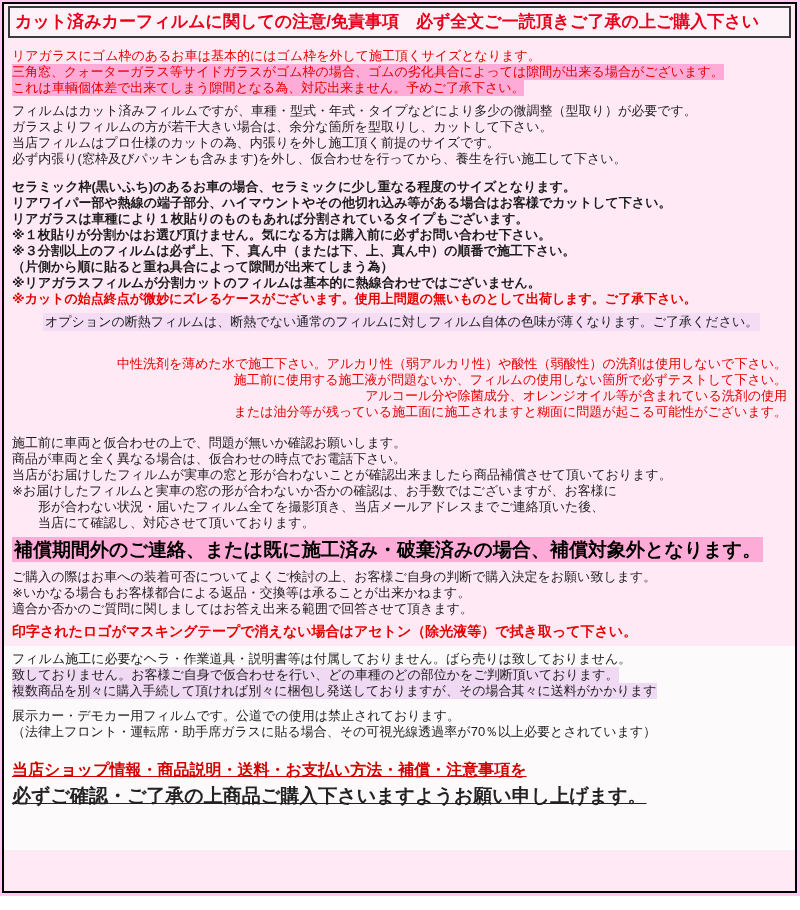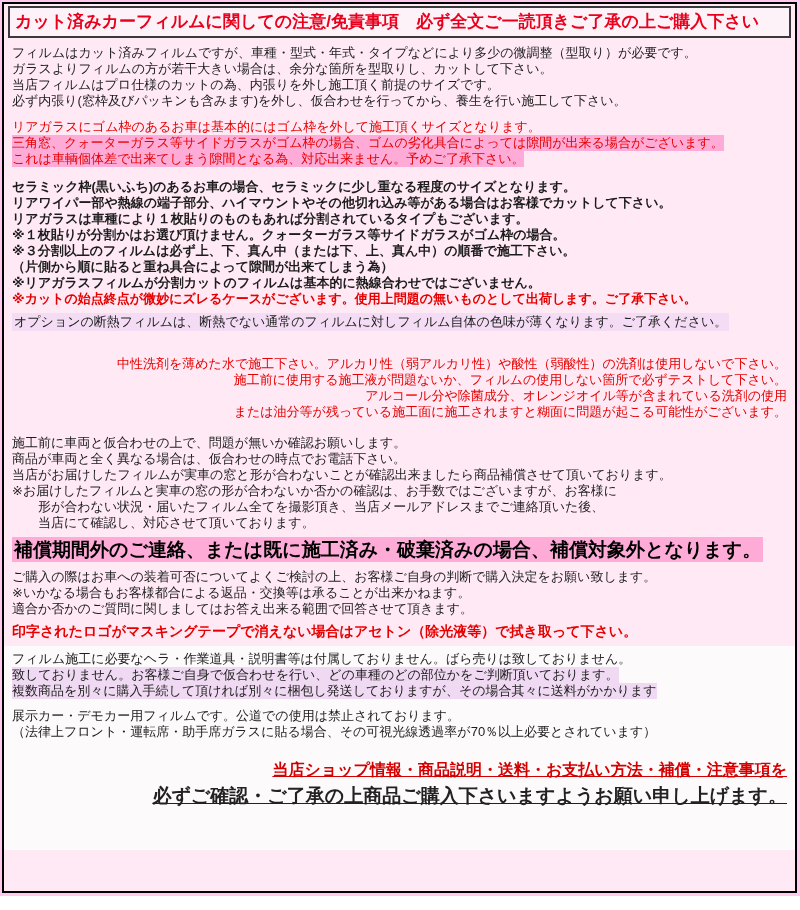--- a/index.html
+++ b/index.html
@@ -14,67 +14,67 @@
   .sec{padding:0 8px;}
   .ln{font-size:13px;line-height:16px;color:#1c1c1c;white-space:nowrap;}
   .red .ln, .ln.red{color:#e60000;}
   .lastred{color:#e60000;}
   .hl-pink{background:#ffabd7;display:inline-block;}
   .hl-lav{background:#f0d9f2;display:inline-block;}
   .s2{margin-top:7px;}
   .s3{margin-top:10px;}
   .s4{margin-top:12px;font-weight:bold;}
   .s5{margin-top:5px;}
-  .s5 .ln{background:#f3dcf4;display:inline-block;padding:1px 2px;}
+  .s5 .ln{background:#f3dcf4;display:inline-block;padding:1px 2px;margin-left:31px;}
   .s6{margin-top:25px;text-align:right;}
   .s7{margin-top:12px;}
   .s7 .ln{font-size:23px;line-height:27px;font-weight:bold;color:#d50000;}
   .s8{margin-top:15px;}
   .s9{margin-top:6px;}
   .s9 .ln{font-size:19px;line-height:25px;font-weight:bold;color:#000000;
           background:#ffabd7;display:inline-block;padding:0 2px;}
   .s10{margin-top:7px;}
   .s11{margin-top:6px;}
   .s11 .ln{font-weight:bold;font-size:14px;}
   .white-zone{background:#fdfafc;margin-top:7px;padding:5px 0 40px 0;}
   .s12,.s13{padding:0 8px;}
   .s13{margin-top:9px;}
-  .s14{margin-top:18px;text-align:right;}
+  .s14{margin-top:18px;text-align:left;}
   .s14 .ln{white-space:normal;}
   .s14 .ln.l1{font-size:16px;font-weight:bold;color:#d40000;text-decoration:underline;line-height:24px;}
   .s14 .ln.l2{font-size:19px;font-weight:bold;color:#222;text-decoration:underline;line-height:28px;}
   .indent{padding-left:26px;}
 </style>
 </head>
 <body>
 
 <div class="stage">
   <div class="pink-mat">
     <div class="main-box">
 
       <div class="title-box">カット済みカーフィルムに関しての注意/免責事項　必ず全文ご一読頂きご了承の上ご購入下さい</div>
 
+      <div class="sec s3 red">
+        <div class="ln">リアガラスにゴム枠のあるお車は基本的にはゴム枠を外して施工頂くサイズとなります。</div>
+        <div class="ln"><span class="hl-pink">三角窓、クォーターガラス等サイドガラスがゴム枠の場合、ゴムの劣化具合によっては隙間が出来る場合がございます。</span></div>
+        <div class="ln"><span class="hl-pink">これは車輌個体差で出来てしまう隙間となる為、対応出来ません。予めご了承下さい。</span></div>
+      </div>
+
       <div class="sec s2">
         <div class="ln">フィルムはカット済みフィルムですが、車種・型式・年式・タイプなどにより多少の微調整（型取り）が必要です。</div>
         <div class="ln">ガラスよりフィルムの方が若干大きい場合は、余分な箇所を型取りし、カットして下さい。</div>
         <div class="ln">当店フィルムはプロ仕様のカットの為、内張りを外し施工頂く前提のサイズです。</div>
         <div class="ln">必ず内張り(窓枠及びパッキンも含みます)を外し、仮合わせを行ってから、養生を行い施工して下さい。</div>
       </div>
 
-      <div class="sec s3 red">
-        <div class="ln">リアガラスにゴム枠のあるお車は基本的にはゴム枠を外して施工頂くサイズとなります。</div>
-        <div class="ln"><span class="hl-pink">三角窓、クォーターガラス等サイドガラスがゴム枠の場合、ゴムの劣化具合によっては隙間が出来る場合がございます。</span></div>
-        <div class="ln"><span class="hl-pink">これは車輌個体差で出来てしまう隙間となる為、対応出来ません。予めご了承下さい。</span></div>
-      </div>
-
       <div class="sec s4">
         <div class="ln">セラミック枠(黒いふち)のあるお車の場合、セラミックに少し重なる程度のサイズとなります。</div>
         <div class="ln">リアワイパー部や熱線の端子部分、ハイマウントやその他切れ込み等がある場合はお客様でカットして下さい。</div>
         <div class="ln">リアガラスは車種により１枚貼りのものもあれば分割されているタイプもございます。</div>
-        <div class="ln">※１枚貼りが分割かはお選び頂けません。クォーターガラス等サイドガラスがゴム枠の場合。</div>
+        <div class="ln">※１枚貼りが分割かはお選び頂けません。気になる方は購入前に必ずお問い合わせ下さい。</div>
         <div class="ln">※３分割以上のフィルムは必ず上、下、真ん中（または下、上、真ん中）の順番で施工下さい。</div>
         <div class="ln">（片側から順に貼ると重ね具合によって隙間が出来てしまう為）</div>
         <div class="ln">※リアガラスフィルムが分割カットのフィルムは基本的に熱線合わせではございません。</div>
         <div class="ln lastred">※カットの始点終点が微妙にズレるケースがございます。使用上問題の無いものとして出荷します。ご了承下さい。</div>
       </div>
 
       <div class="sec s5">
         <div class="ln">オプションの断熱フィルムは、断熱でない通常のフィルムに対しフィルム自体の色味が薄くなります。ご了承ください。</div>
       </div>
 

